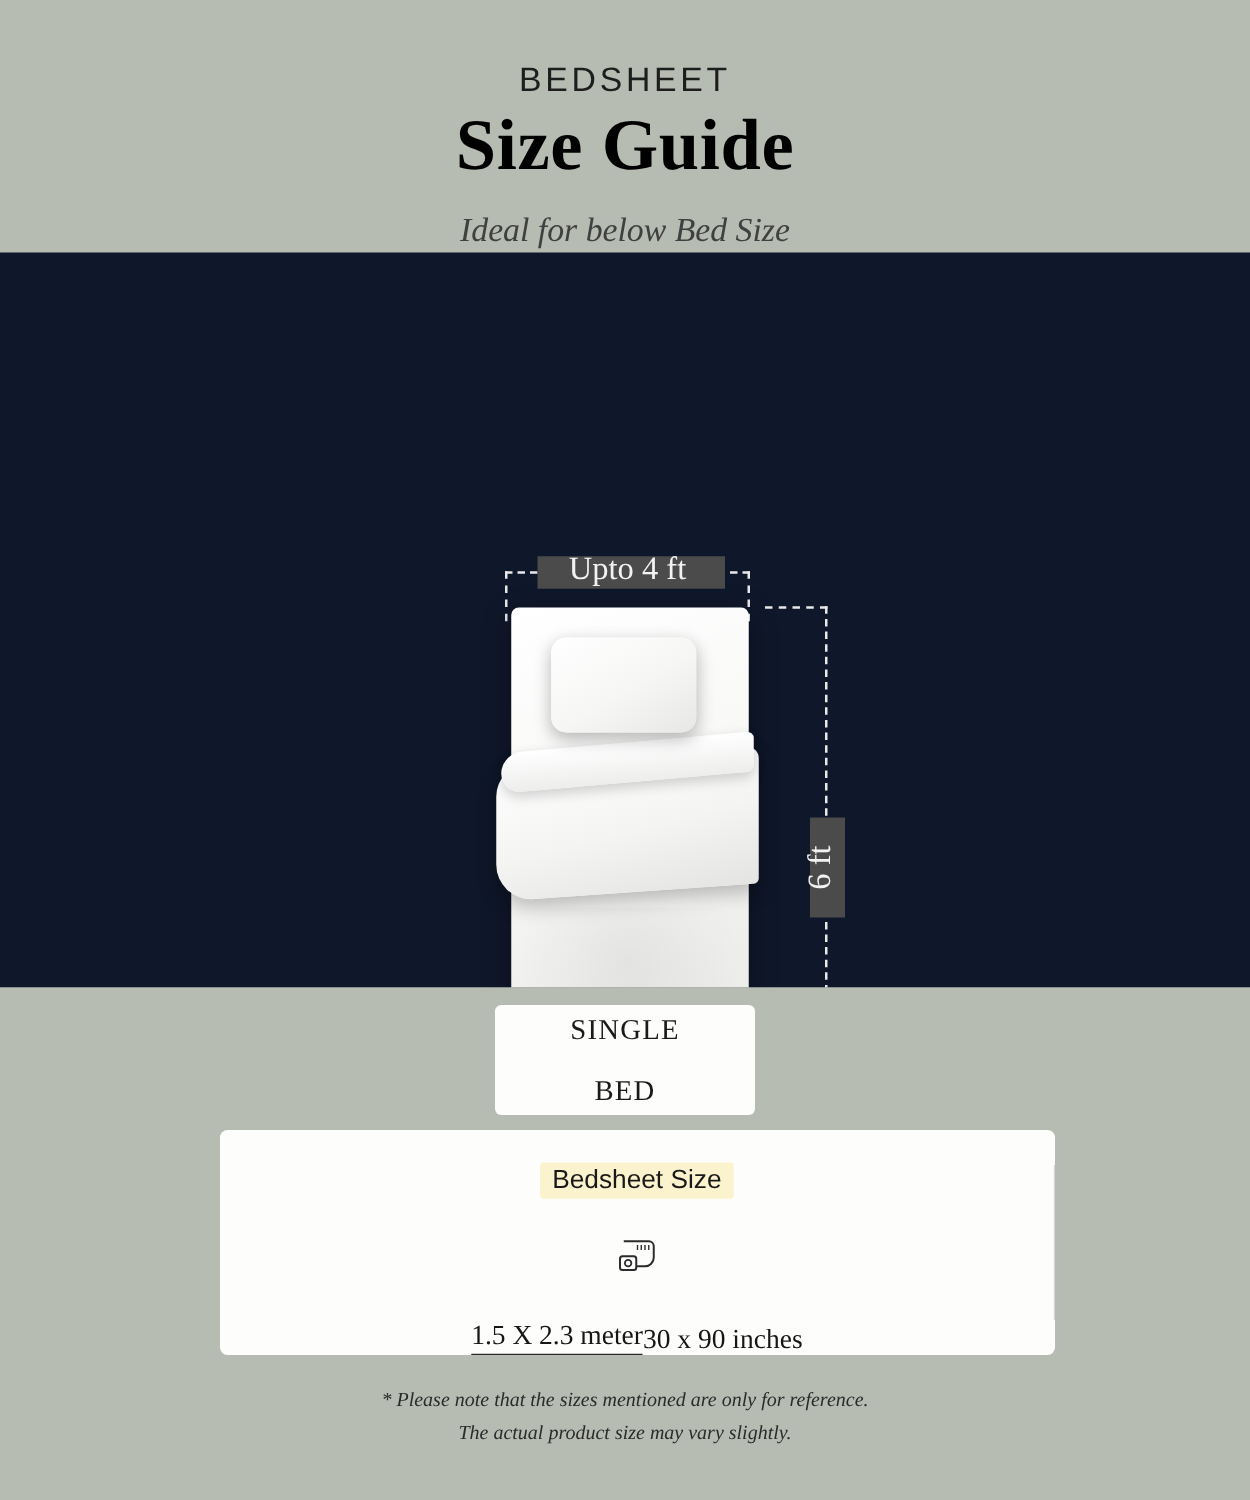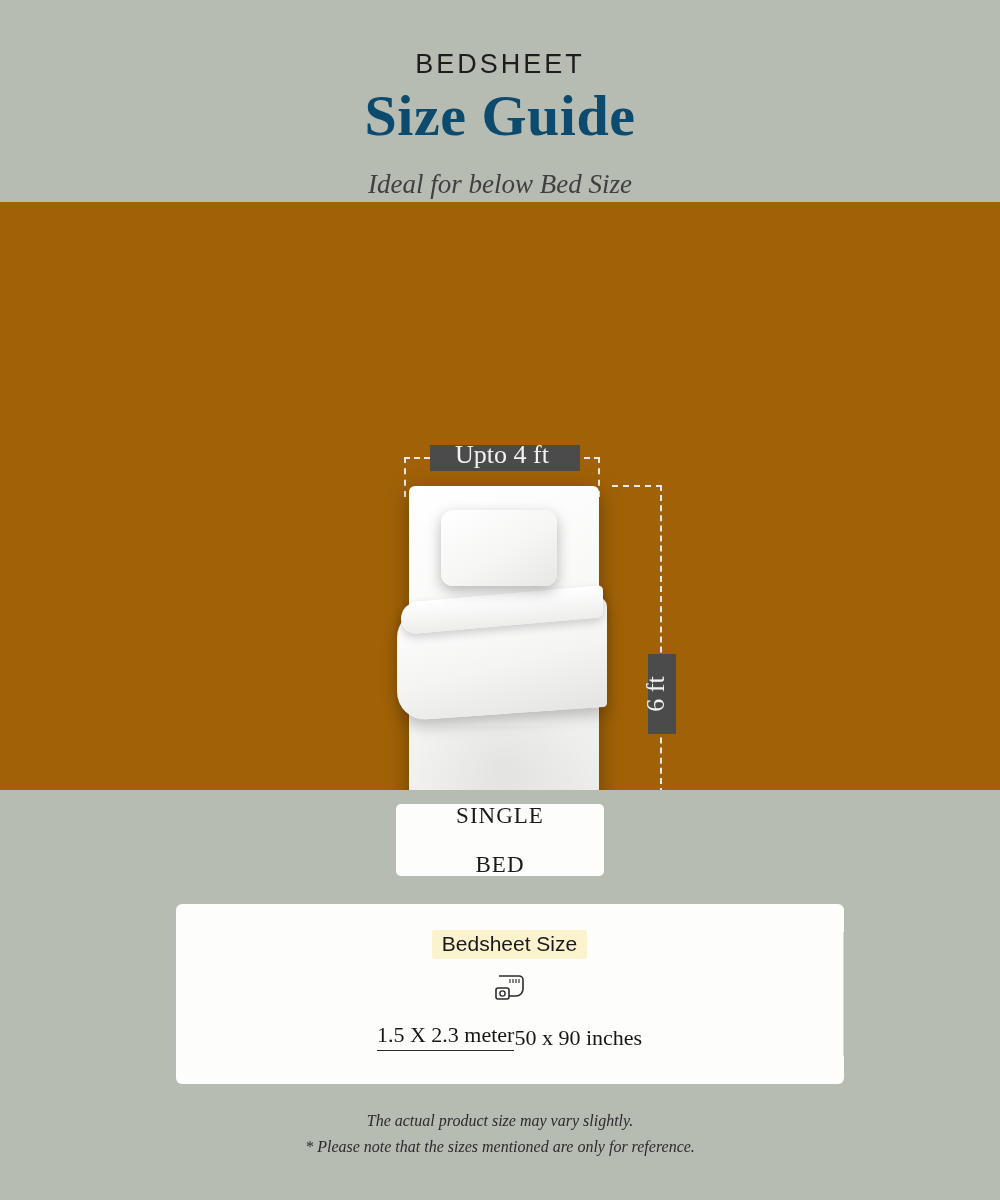--- a/index.html
+++ b/index.html
@@ -37,39 +37,39 @@
     letter-spacing: 3px;
     color: #1d1d1d;
     font-weight: 400;
   }
   .title {
     margin: 0;
     padding-top: 2px;
     font-family: "Liberation Serif", serif;
     font-size: 58px;
     font-weight: bold;
-    color: #0c4a6e;
+    color: #000000;
     letter-spacing: 0.5px;
   }
   .subtitle {
     margin: 0;
     padding-top: 20px;
     font-family: "Liberation Serif", serif;
     font-style: italic;
     font-size: 27px;
     color: #404040;
   }
 
   
   .illus {
     position: absolute;
     left: 0; top: 202px;
     width: 1000px;
     height: 588px;
-    background: #a16207;
+    background: #0f172a;
     overflow: hidden;
   }
 
   
   .dim-top {
     position: absolute;
     left: 404px; top: 255px;
     width: 196px; height: 40px;
     border-left: 2px dashed #e9e9e9;
     border-top: 2px dashed #e9e9e9;
@@ -177,21 +177,21 @@
     position: absolute;
     left: 0; top: 790px;
     width: 1000px;
     height: 410px;
     background: #b6bcb2;
   }
 
   .bedtype-card {
     position: absolute;
     left: 396px; top: 14px;
-    width: 208px; height: 72px;
+    width: 208px; height: 88px;
     background: #fdfdfb;
     border-radius: 5px;
     display: flex;
     flex-direction: column;
     align-items: center;
     justify-content: center;
     gap: 23px;
   }
   .bedtype-line {
     font-family: "Liberation Serif", serif;
@@ -209,20 +209,21 @@
     border-radius: 6px;
     display: flex;
   }
   .spec-col {
     flex: 1;
     display: flex;
     flex-direction: column;
     align-items: center;
     padding-top: 26px;
     box-sizing: border-box;
+    justify-content: space-between;
   }
   .spec-divider {
     width: 1px;
     margin: 28px 0;
     background: #d8d8d4;
   }
   .spec-heading {
     position: relative;
     font-family: "Liberation Sans", sans-serif;
     font-size: 21px;
@@ -321,28 +322,28 @@
         <div class="spec-icon">
           <svg width="34" height="30" viewBox="0 0 34 30" aria-hidden="true">
             <path d="M6 3 H26 A4 4 0 0 1 30 7 V16 A7 7 0 0 1 23 23 H13" fill="none" stroke="#2b2b2b" stroke-width="1.6"></path>
             <rect x="3" y="15" width="13" height="11" rx="2" fill="#ffffff" stroke="#2b2b2b" stroke-width="1.6"></rect>
             <circle cx="9.5" cy="20.5" r="2.6" fill="none" stroke="#2b2b2b" stroke-width="1.4"></circle>
             <path d="M17 6 v4 M20 6 v4 M23 6 v4 M26 6 v4" stroke="#2b2b2b" stroke-width="1.1"></path>
           </svg>
         </div>
         <div class="spec-measure-block">
           <div class="spec-value underlined">1.5 X 2.3 meter</div>
-          <div class="spec-sub">50 x 90 inches</div>
+          <div class="spec-sub">30 x 90 inches</div>
         </div>
       </div>
 
       <div class="spec-divider"></div>
 
 
     </div>
 
     <div class="footnote">
+      <div>* Please note that the sizes mentioned are only for reference.</div>
       <div>The actual product size may vary slightly.</div>
-      <div>* Please note that the sizes mentioned are only for reference.</div>
     </div>
 
   </div>
 </div>
 
 </body></html>

